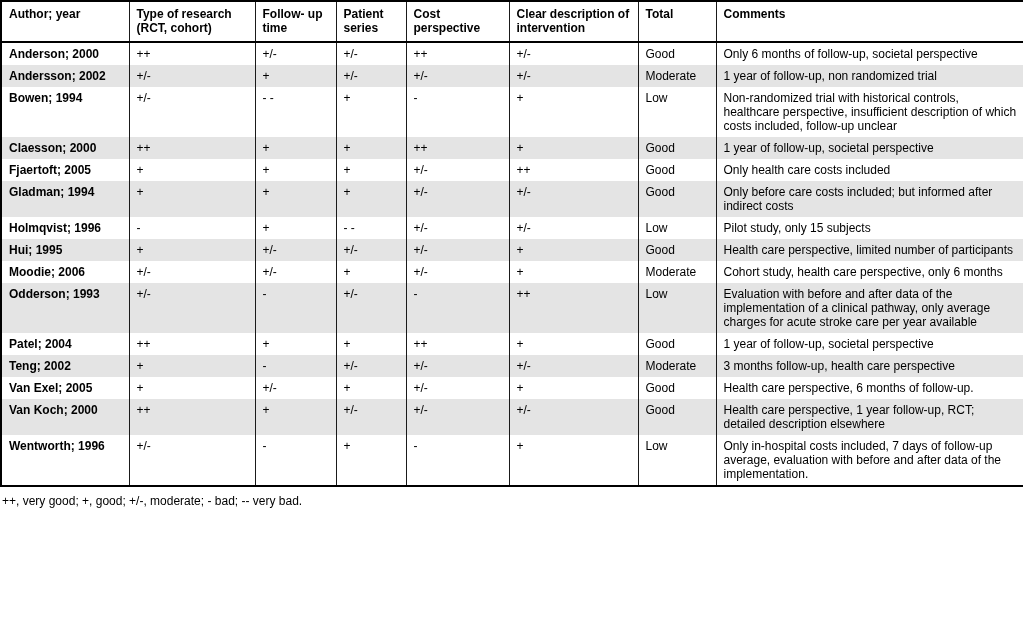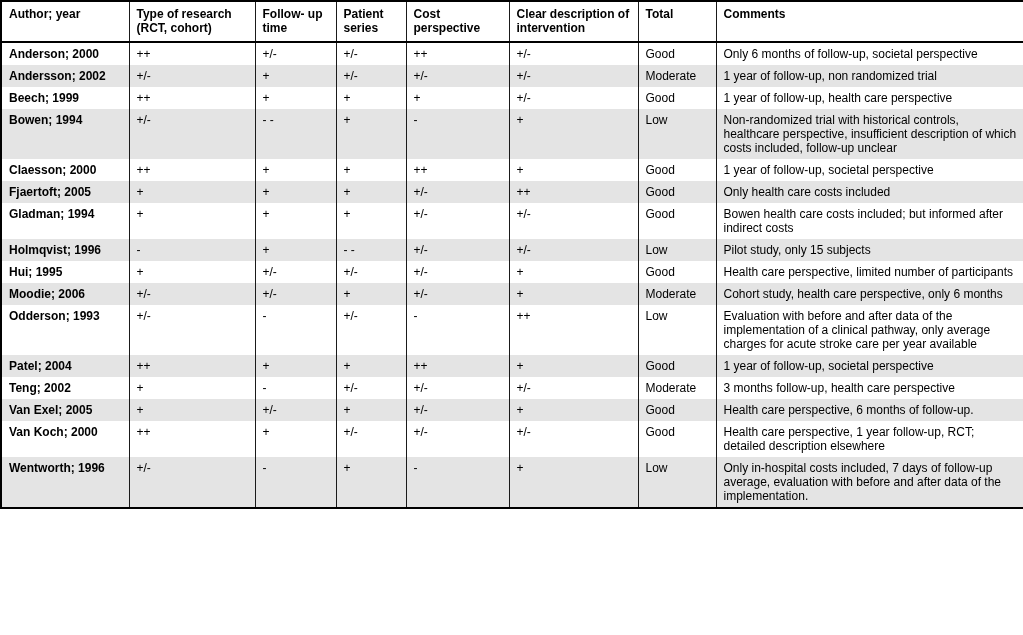--- a/index.html
+++ b/index.html
@@ -105,30 +105,20 @@
       <td class="c-author">Andersson; 2002</td>
       <td class="c-type">+/-</td>
       <td class="c-followup">+</td>
       <td class="c-patient">+/-</td>
       <td class="c-cost">+/-</td>
       <td class="c-clear">+/-</td>
       <td class="c-total">Moderate</td>
       <td class="c-comments">1 year of follow-up, non randomized trial</td>
     </tr>
 
-    <tr>
-      <td class="c-author">Beech; 1999</td>
-      <td class="c-type">++</td>
-      <td class="c-followup">+</td>
-      <td class="c-patient">+</td>
-      <td class="c-cost">+</td>
-      <td class="c-clear">+/-</td>
-      <td class="c-total">Good</td>
-      <td class="c-comments">1 year of follow-up, health care perspective</td>
-    </tr>
 
     <tr>
       <td class="c-author">Bowen; 1994</td>
       <td class="c-type">+/-</td>
       <td class="c-followup">- -</td>
       <td class="c-patient">+</td>
       <td class="c-cost">-</td>
       <td class="c-clear">+</td>
       <td class="c-total">Low</td>
       <td class="c-comments">Non-randomized trial with historical controls, healthcare perspective, insufficient description of which costs included, follow-up unclear</td>
@@ -157,21 +147,21 @@
     </tr>
 
     <tr>
       <td class="c-author">Gladman; 1994</td>
       <td class="c-type">+</td>
       <td class="c-followup">+</td>
       <td class="c-patient">+</td>
       <td class="c-cost">+/-</td>
       <td class="c-clear">+/-</td>
       <td class="c-total">Good</td>
-      <td class="c-comments">Bowen health care costs included; but informed after indirect costs</td>
+      <td class="c-comments">Only before care costs included; but informed after indirect costs</td>
     </tr>
 
     <tr>
       <td class="c-author">Holmqvist; 1996</td>
       <td class="c-type">-</td>
       <td class="c-followup">+</td>
       <td class="c-patient">- -</td>
       <td class="c-cost">+/-</td>
       <td class="c-clear">+/-</td>
       <td class="c-total">Low</td>
@@ -264,14 +254,15 @@
       <td class="c-followup">-</td>
       <td class="c-patient">+</td>
       <td class="c-cost">-</td>
       <td class="c-clear">+</td>
       <td class="c-total">Low</td>
       <td class="c-comments">Only in-hospital costs included, 7 days of follow-up average, evaluation with before and after data of the implementation.</td>
     </tr>
   </tbody>
   </table>
 
+  <p class="footnote">++, very good; +, good; +/-, moderate; - bad; -- very bad.</p>
 
 </div>
 
 </body></html>

